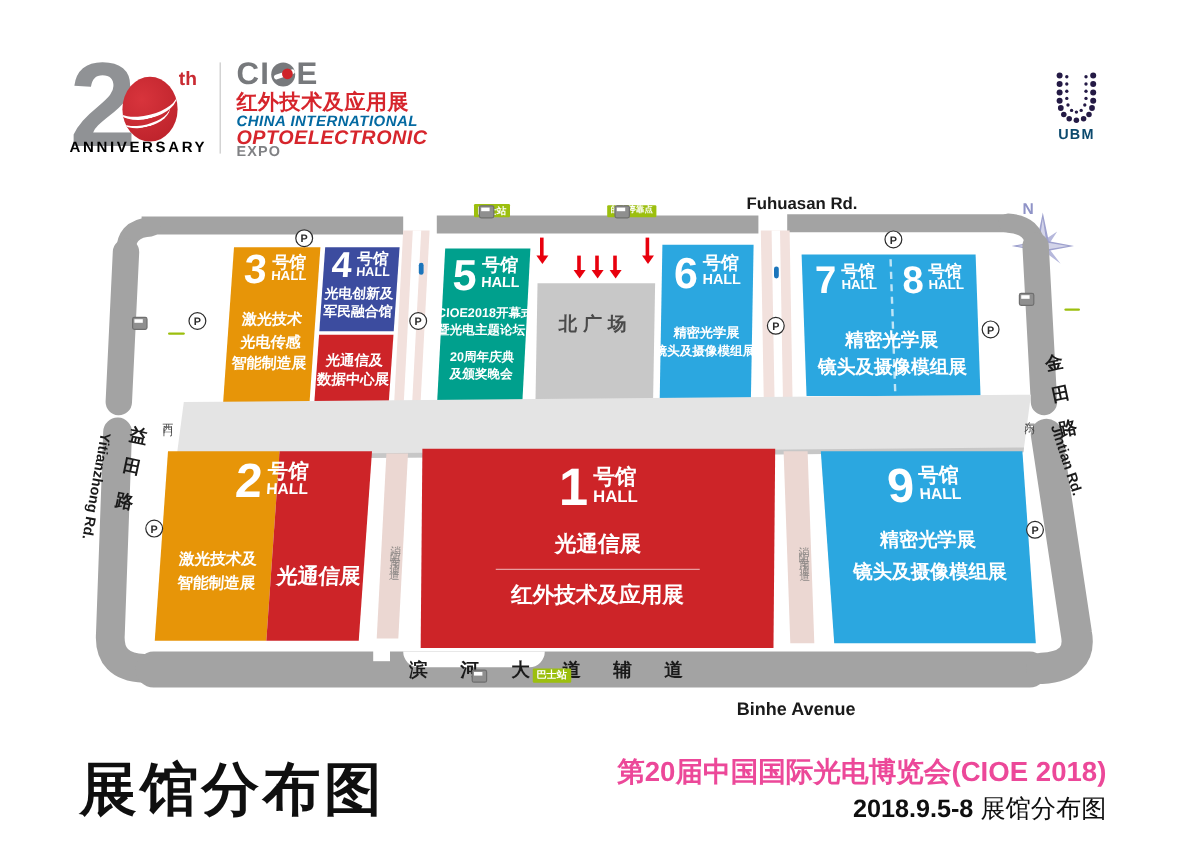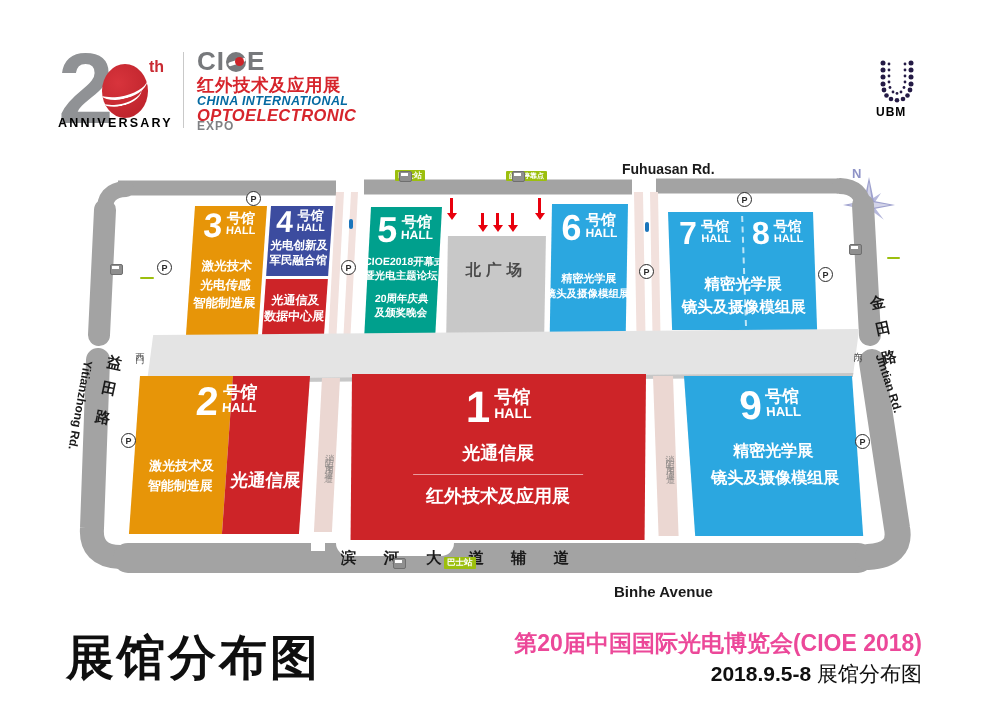--- a/index.html
+++ b/index.html
@@ -17,21 +17,21 @@
   .anniv-label{position:absolute;left:58px;top:116px;font-size:12.5px;font-weight:700;letter-spacing:2.2px;color:#000000;}
   .logo-divider{position:absolute;left:183px;top:52px;width:1px;height:76px;background:#C9C9C9;}
   .cioe-word{position:absolute;left:197px;top:46px;font-size:26px;font-weight:900;letter-spacing:1px;color:#77797C;display:flex;align-items:center;}
   .cioe-o{display:inline-block;width:20px;height:20px;border-radius:50%;background:#77797C;position:relative;margin:0 1px;}
   .cioe-o::before{content:"";position:absolute;left:2px;top:8px;width:18px;height:4px;background:#fff;transform:rotate(-18deg);border-radius:2px;}
   .cioe-o::after{content:"";position:absolute;right:2px;top:5px;width:9px;height:9px;border-radius:50%;background:#CE2328;}
   .cioe-cn{position:absolute;left:197px;top:73px;font-size:17.5px;font-weight:800;color:#D6252C;letter-spacing:0.5px;}
   .cioe-en1{position:absolute;left:197px;top:94px;font-size:12.5px;font-style:italic;font-weight:600;color:#0369a1;letter-spacing:0.4px;}
   .cioe-en2{position:absolute;left:197px;top:106px;font-size:16.5px;font-style:italic;font-weight:900;color:#D6252C;letter-spacing:0.4px;}
   .cioe-en3{position:absolute;left:197px;top:119px;font-size:12px;font-weight:600;color:#808184;letter-spacing:1px;}
-  .ubm-text{position:absolute;left:876px;top:105px;width:42px;text-align:left;font-size:12px;font-weight:700;color:#000000;letter-spacing:1px;}
+  .ubm-text{position:absolute;left:876px;top:105px;width:42px;text-align:center;font-size:12px;font-weight:700;color:#0c4a6e;letter-spacing:1px;}
   .compass-n{position:absolute;left:852px;top:166px;font-size:13px;font-weight:800;color:#8F93C7;}
   
   .hall{position:absolute;color:#fff;transform-origin:0 0;}
   .hh{display:flex;align-items:flex-start;justify-content:center;gap:4px;}
   .hh .n{font-weight:800;line-height:0.88;}
   .hh .s{display:flex;flex-direction:column;line-height:1.02;text-align:left;font-weight:800;}
   .cap{font-weight:800;text-align:center;}
   .nowrap{white-space:nowrap;}
   .vtext{writing-mode:vertical-rl;text-orientation:upright;}
   .badge{position:absolute;background:#9CBF0E;color:#fff;font-weight:700;border-radius:1px;line-height:1.15;padding:1px 3px;margin-left:34px;}

